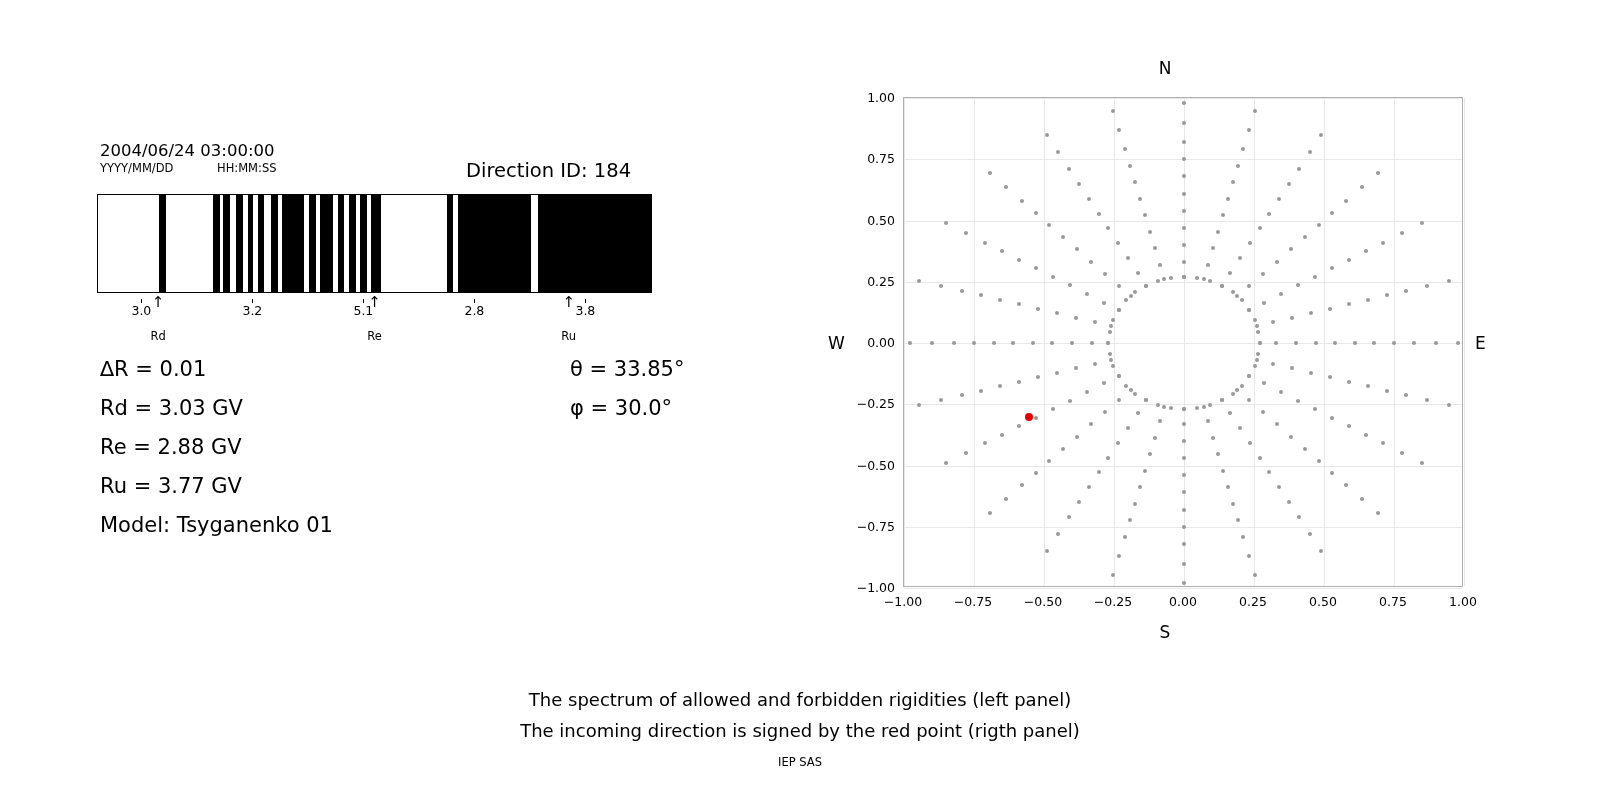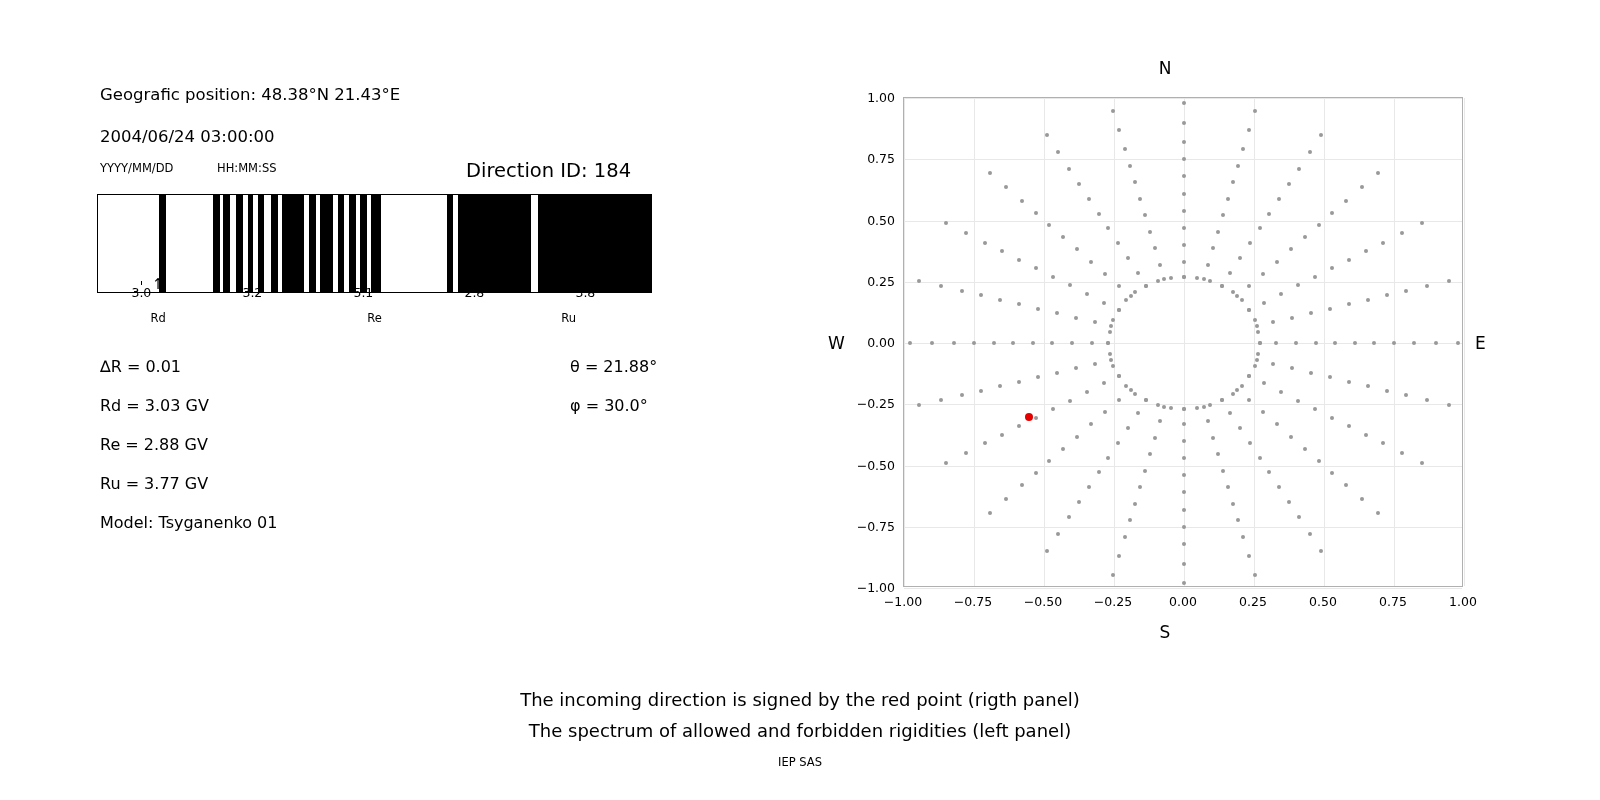--- a/index.html
+++ b/index.html
@@ -25,21 +25,21 @@
     font-size: 16.5px;
     color: #000;
     white-space: nowrap;
   }
   .small-label {
     font-size: 11.5px;
     color: #000;
     white-space: nowrap;
   }
   #geo-position { left: 100px; top: 85px; }
-  #datetime     { left: 100px; top: 127px; }
+  #datetime     { left: 100px; top: 141px; }
   #fmt-date     { left: 100px; top: 161px; }
   #fmt-time     { left: 217px; top: 161px; }
   #direction-id {
     left: 466px; top: 159px;
     font-size: 19.5px;
     white-space: nowrap;
   }
 
   
   #spectrum-box {
@@ -51,21 +51,21 @@
     overflow: hidden;
   }
   .band {
     position: absolute;
     top: 0; bottom: 0;
     background: #000000;
   }
 
   
   #spectrum-axis {
-    left: 97px; top: 281px;
+    left: 97px; top: 299px;
     width: 555px; height: 10px; text-decoration: underline;
   }
   .tick {
     position: absolute;
     top: 0; width: 1px; height: 4px;
     background: #000;
   }
   .tick-label {
     position: absolute;
     top: 4px;
@@ -82,21 +82,21 @@
     transform: translateX(-50%);
   }
   .marker-label {
     position: absolute;
     font-size: 11.5px;
     transform: translateX(-50%);
     white-space: nowrap;
   }
 
   .stat {
-    font-size: 16px;
+    font-size: 21px;
     white-space: nowrap;
   }
   #stat-dR  { left: 100px; top: 357px; }
   #stat-Rd  { left: 100px; top: 396px; }
   #stat-Re  { left: 100px; top: 435px; }
   #stat-Ru  { left: 100px; top: 474px; }
   #stat-model { left: 100px; top: 513px; }
   #stat-theta { left: 570px; top: 357px; }
   #stat-phi   { left: 570px; top: 396px; }
 
@@ -163,21 +163,20 @@
     left: 0; top: 755px; width: 1600px;
     text-align: center;
     font-size: 11.5px;
   }
 </style>
 </head>
 <body>
 
 <div id="left-panel" class="abs">
 
-  <div id="geo-position" class="abs info-line">Geografic position: 48.38°N 21.43°E</div>
   <div id="datetime" class="abs info-line">2004/06/24 03:00:00</div>
   <div id="fmt-date" class="abs small-label">YYYY/MM/DD</div>
   <div id="fmt-time" class="abs small-label">HH:MM:SS</div>
   <div id="direction-id" class="abs">Direction ID: 184</div>
 
   <div id="spectrum-box" class="abs">
       <div class="band" style="left: 61.05px; width: 6.66px;"></div>
       <div class="band" style="left: 115.44px; width: 6.66px;"></div>
       <div class="band" style="left: 125.43px; width: 6.66px;"></div>
       <div class="band" style="left: 137.64px; width: 7.77px;"></div>
@@ -212,21 +211,21 @@
       <div class="marker-label" style="left: 277.5px; top: 30px;">Re</div>
       <div class="marker-arrow" style="left: 471.75px; top: -4px;">↑</div>
       <div class="marker-label" style="left: 471.75px; top: 30px;">Ru</div>
     </div>
 
   <div id="stat-dR" class="abs stat">∆R = 0.01</div>
   <div id="stat-Rd" class="abs stat">Rd = 3.03 GV</div>
   <div id="stat-Re" class="abs stat">Re = 2.88 GV</div>
   <div id="stat-Ru" class="abs stat">Ru = 3.77 GV</div>
   <div id="stat-model" class="abs stat">Model: Tsyganenko 01</div>
-  <div id="stat-theta" class="abs stat">θ = 21.88°</div>
+  <div id="stat-theta" class="abs stat">θ = 33.85°</div>
   <div id="stat-phi" class="abs stat">φ = 30.0°</div>
 </div>
 
 <div id="right-panel" class="abs">
   <div id="plot-frame" class="abs">
       <div class="gridline-v" style="left: 0px;"></div>
       <div class="gridline-v" style="left: 70px;"></div>
       <div class="gridline-v" style="left: 140px;"></div>
       <div class="gridline-v" style="left: 210px;"></div>
       <div class="gridline-v" style="left: 280px;"></div>
@@ -563,16 +562,16 @@
     <div class="axis-tick-y" style="left: 45px; width: 50px; top: 464.5px;">−0.50</div>
     <div class="axis-tick-y" style="left: 45px; width: 50px; top: 403.25px;">−0.25</div>
     <div class="axis-tick-y" style="left: 45px; width: 50px; top: 342px;">0.00</div>
     <div class="axis-tick-y" style="left: 45px; width: 50px; top: 280.75px;">0.25</div>
     <div class="axis-tick-y" style="left: 45px; width: 50px; top: 219.5px;">0.50</div>
     <div class="axis-tick-y" style="left: 45px; width: 50px; top: 158.25px;">0.75</div>
     <div class="axis-tick-y" style="left: 45px; width: 50px; top: 97px;">1.00</div>
   </div>
 
 <div id="caption" class="abs">
+  <div class="caption-line">The spectrum of allowed and forbidden rigidities (left panel)</div>
   <div class="caption-line">The incoming direction is signed by the red point (rigth panel)</div>
-  <div class="caption-line">The spectrum of allowed and forbidden rigidities (left panel)</div>
 </div>
 <div id="credit" class="abs">IEP SAS</div>
 
 </body></html>

